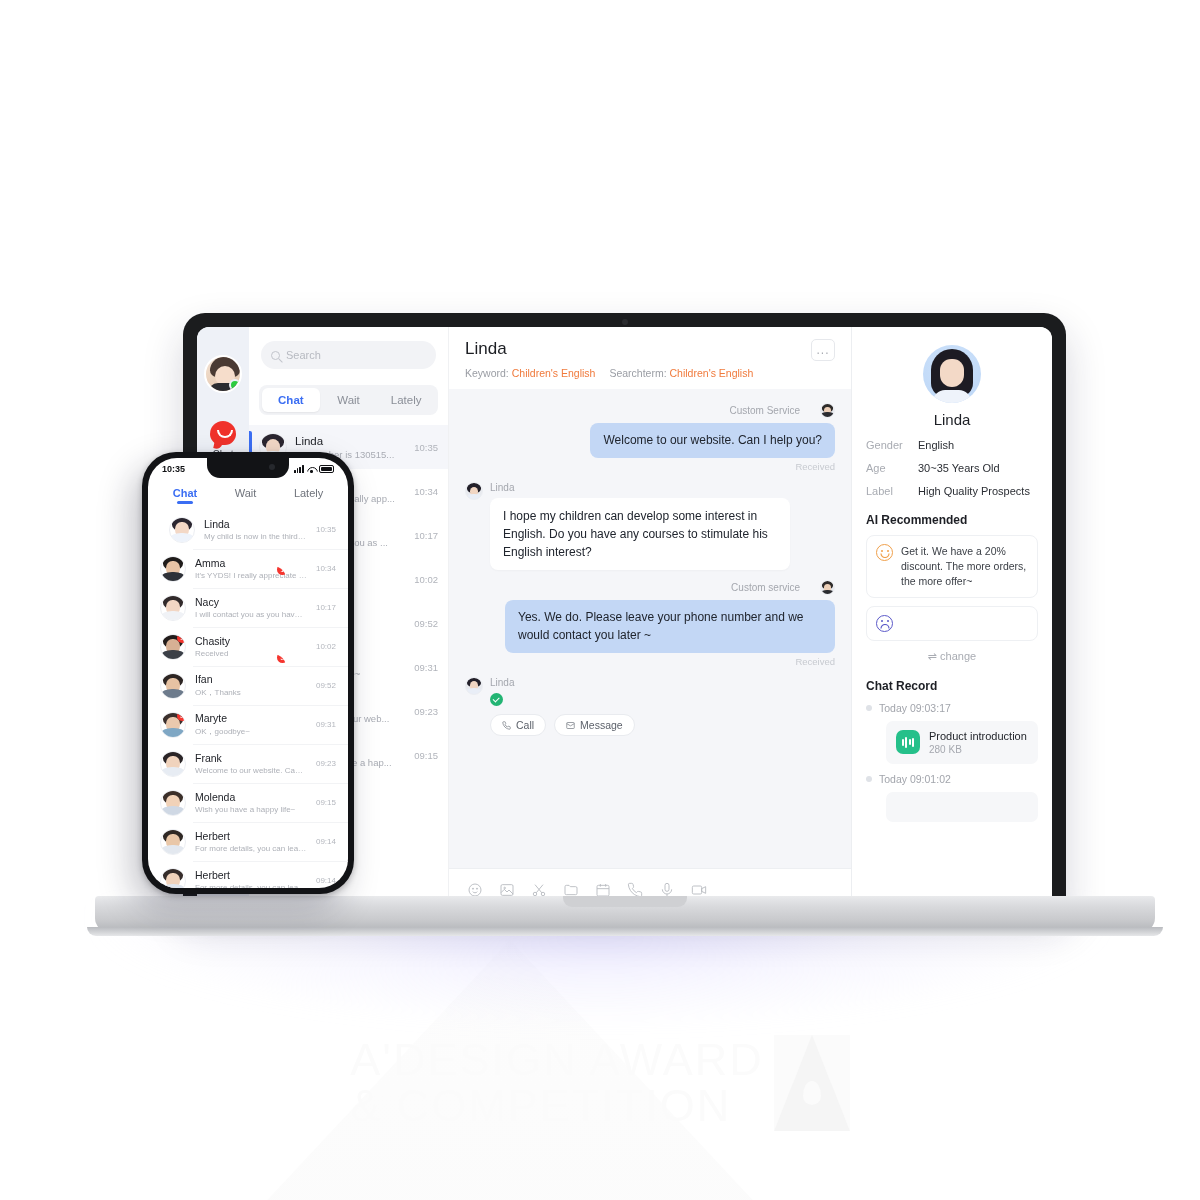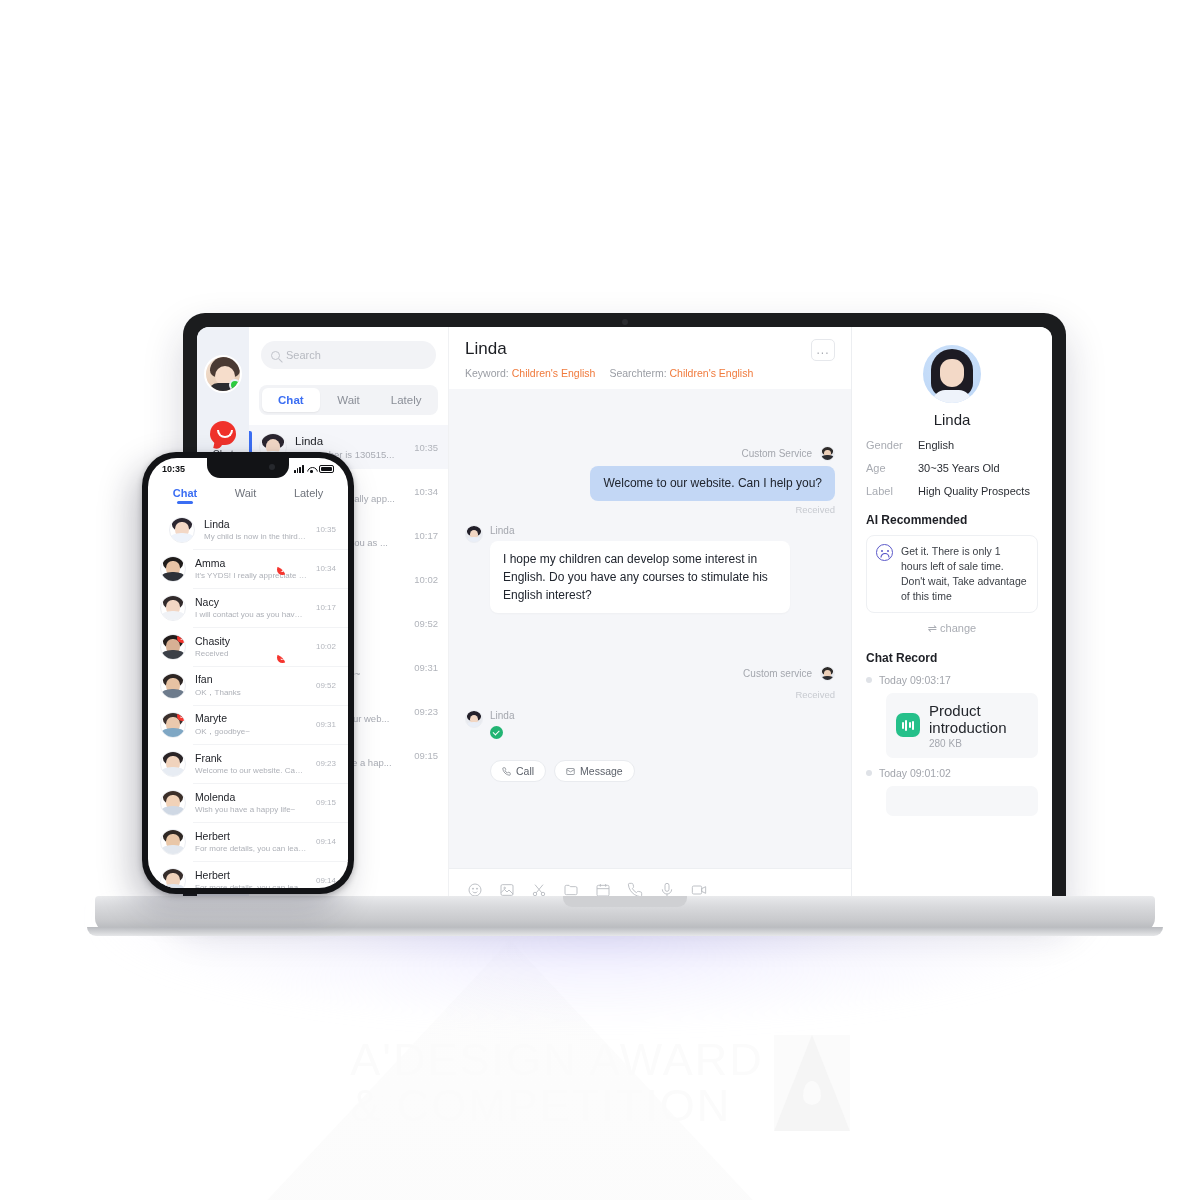--- a/index.html
+++ b/index.html
@@ -140,36 +140,36 @@
   .dots{
     width:24px; height:22px; border:1px solid #e6e8ec; border-radius:5px;
     display:flex; align-items:center; justify-content:center; color:#a8abb2; font-size:12px; letter-spacing:1px;
   }
   .meta{ margin-top:6px; font-size:10.5px; color:#9a9da4; display:flex; gap:14px;}
   .meta b{ color:#f07a3c; font-weight:400; }
   .msgs{ flex:1; padding:14px 16px 8px 16px; overflow:hidden; }
   .who{ font-size:10px; color:#a4a7ae; }
   .recv{ font-size:9.5px; color:#c7cad0; text-align:right; margin-top:3px; }
   .m-out{ display:flex; flex-direction:column; align-items:flex-end; margin-bottom:10px; }
-  .m-out .whorow{ display:flex; align-items:center; gap:8px; margin-bottom:5px;margin-top:43px; }
+  .m-out .whorow{ display:flex; align-items:center; gap:20px; margin-bottom:5px; }
   .bub-out{
     background:#c3d7f5; color:#20252e; font-size:12px; line-height:1.45;
     padding:9px 13px; border-radius:8px; max-width:330px;
   }
   .m-in{ display:flex; gap:7px; margin-bottom:10px; }
   .m-in .col{ display:flex; flex-direction:column; align-items:flex-start; }
   .bub-in{
     background:#fff; color:#20252e; font-size:12px; line-height:1.5;
     padding:9px 13px; border-radius:8px; max-width:300px; margin-top:5px;
     box-shadow:0 1px 2px rgba(0,0,0,.03);
   }
   .numrow{ display:flex; align-items:center; gap:8px; margin-top:5px;}
   .tick{ width:13px; height:13px; border-radius:50%; background:#22b473; position:relative; flex:0 0 13px;}
   .tick::after{ content:""; position:absolute; left:3.4px; top:4px; width:5px; height:2.6px; border-left:1.6px solid #fff; border-bottom:1.6px solid #fff; transform:rotate(-45deg); }
-  .qrow{ display:flex; gap:8px; margin-top:21px; }
+  .qrow{ display:flex; gap:8px; margin-top:8px; }
   .qbtn{
     background:#fff; border:1px solid #e9ebef; border-radius:13px; height:22px;
     display:flex; align-items:center; gap:5px; padding:0 11px; font-size:10.5px; color:#5d626b;
   }
   .toolbar{
     background:#fff; border-top:1px solid #edeff2; height:42px;
     display:flex; align-items:center; gap:16px; padding:0 18px;
   }
   .ti{ width:16px; height:16px; color:#b9bcc2; display:flex; align-items:center; justify-content:center; }
   .ti svg{ width:16px; height:16px; stroke:#b9bcc2; fill:none; stroke-width:1.4; }
@@ -204,21 +204,21 @@
   .rectime{ font-size:10.5px; color:#a2a5ac; }
   .reccard{
     margin:7px 0 0 20px; background:#f6f7f9; border-radius:7px; padding:9px 10px;
     display:flex; gap:9px; align-items:center;
   }
   .audio{
     width:24px; height:24px; border-radius:7px; background:#25c08a; flex:0 0 24px;
     display:flex; align-items:center; justify-content:center; gap:1.5px;
   }
   .audio i{ display:block; width:2px; background:#fff; border-radius:1px;}
-  .fname{ font-size:15px; color:#23262c;}
+  .fname{ font-size:11px; color:#23262c;}
   .fsize{ font-size:10px; color:#a5a8af; margin-top:2px;}
 
   
   .phone{
     position:absolute; left:142px; top:452px; width:212px; height:442px;
     background:#121316; border-radius:34px; padding:6px;
     box-shadow: -10px 14px 34px rgba(25,25,45,.26), 0 2px 6px rgba(0,0,0,.25);
   }
   .pscreen{
     width:200px; height:430px; background:#fff; border-radius:29px; overflow:hidden; position:relative;
@@ -467,20 +467,21 @@
               <div class="whorow">
                 <span class="who">Custom service</span>
                 <span class="av" style="width:15px;height:15px;flex:0 0 15px;background:#e8eaef">
                   <span class="fa">
                       <span class="hr" style="background:#2e2b2a"></span>
                       <span class="fc" style="background:#eccfb8"></span>
                       <span class="bd" style="background:#2b2c31"></span>
                     </span>
                 </span>
               </div>
+              <div class="bub-out">Yes. We do. Please leave your phone number and we would contact you later ~</div>
               <div class="recv">Received</div>
             </div>
 
             <div class="m-in">
               <span class="av" style="width:18px;height:18px;flex:0 0 18px;background:#e8eaef">
                 <span class="fa">
                     <span class="hr" style="background:#23202a"></span>
                     <span class="fc" style="background:#f1d6c3"></span>
                     <span class="bd" style="background:#e9eef7"></span>
                   </span>
@@ -581,28 +582,37 @@
             <div class="v">30~35 Years Old</div>
           </div>
           <div class="kv">
             <div class="k">Label</div>
             <div class="v">High Quality Prospects</div>
           </div>
 
           <div class="sechead">AI Recommended</div>
 
           <div class="aicard">
+            <span class="emo" style="color:#f0a04b">
+              <i class="eye" style="left:3.5px"></i>
+                <i class="eye" style="right:3.5px"></i>
+              <svg style="position:absolute;left:2.5px;top:7px" width="10" height="6" viewBox="0 0 10 6" fill="none" stroke="#f0a04b" stroke-width="1.2">
+                  <path d="M1 1.5a4 4 0 0 0 8 0"></path>
+                </svg>
+            </span>
+            <span class="aitext">Get it. We have a 20% discount. The more orders, the more offer~</span>
+          </div>
+          <div class="aicard">
             <span class="emo c" style="color:#5b59c9">
               <i class="eye" style="left:3.5px"></i>
                 <i class="eye" style="right:3.5px"></i>
               <svg style="position:absolute;left:2.5px;top:8px" width="10" height="6" viewBox="0 0 10 6" fill="none" stroke="#5b59c9" stroke-width="1.2">
                   <path d="M1 4.5a4 4 0 0 1 8 0"></path>
                 </svg>
             </span>
-            <span class="aitext">Get it. There is only 1 hours left of sale time. Don't wait, Take advantage of this time</span>
           </div>
 
           <div class="change">
             <span>⇌</span>
             <span>change</span>
           </div>
 
           <div class="sechead">Chat Record</div>
 
           <div class="recline">

